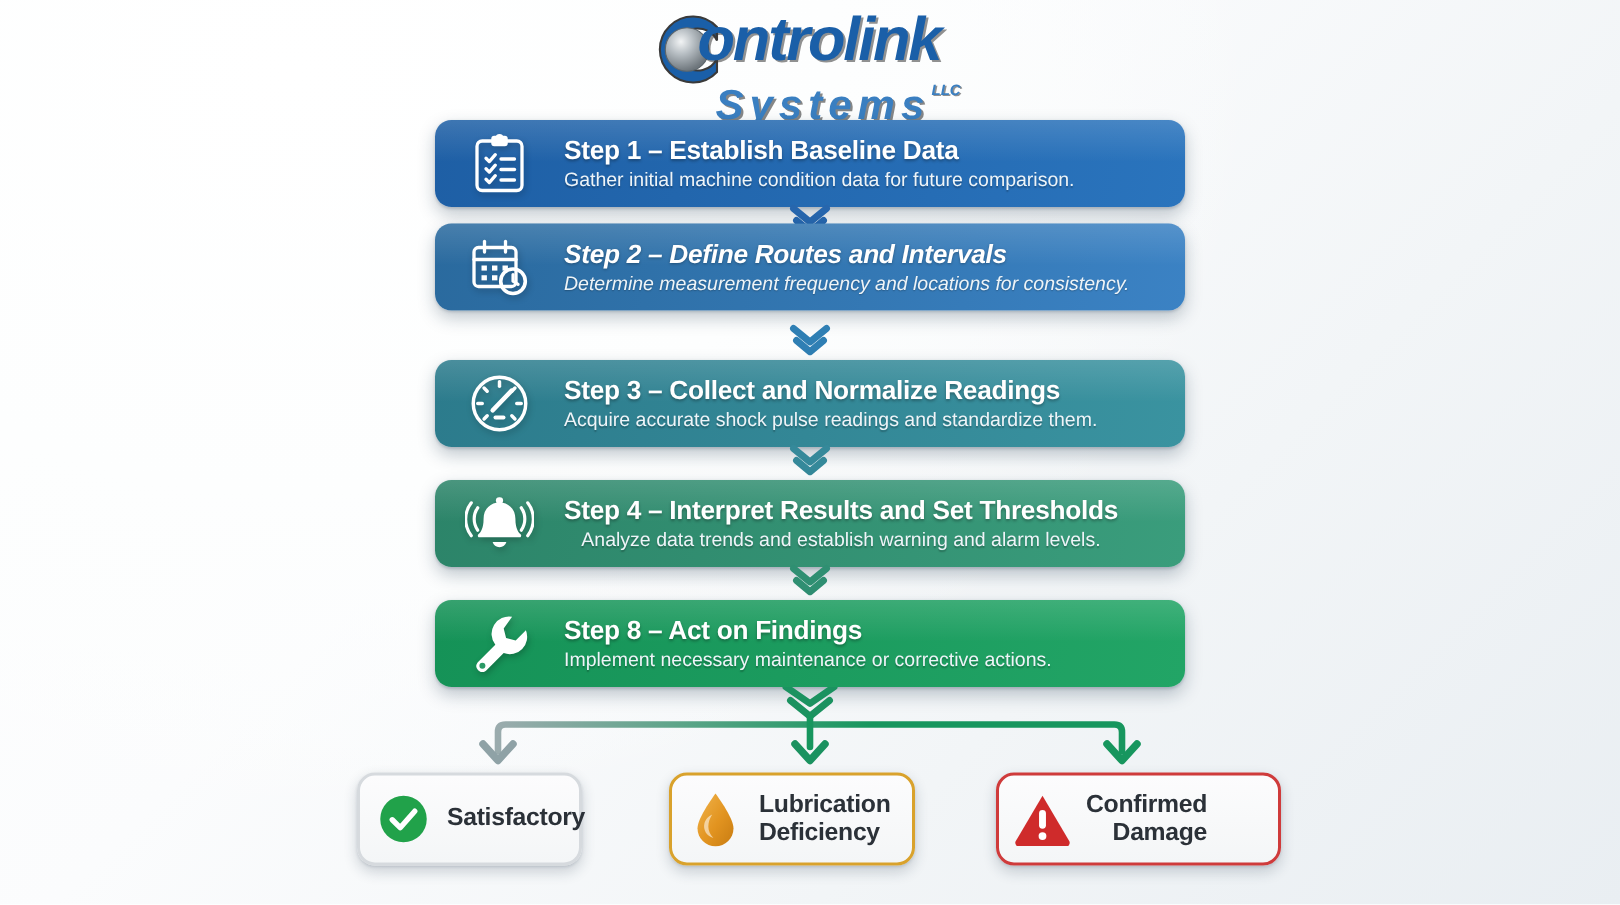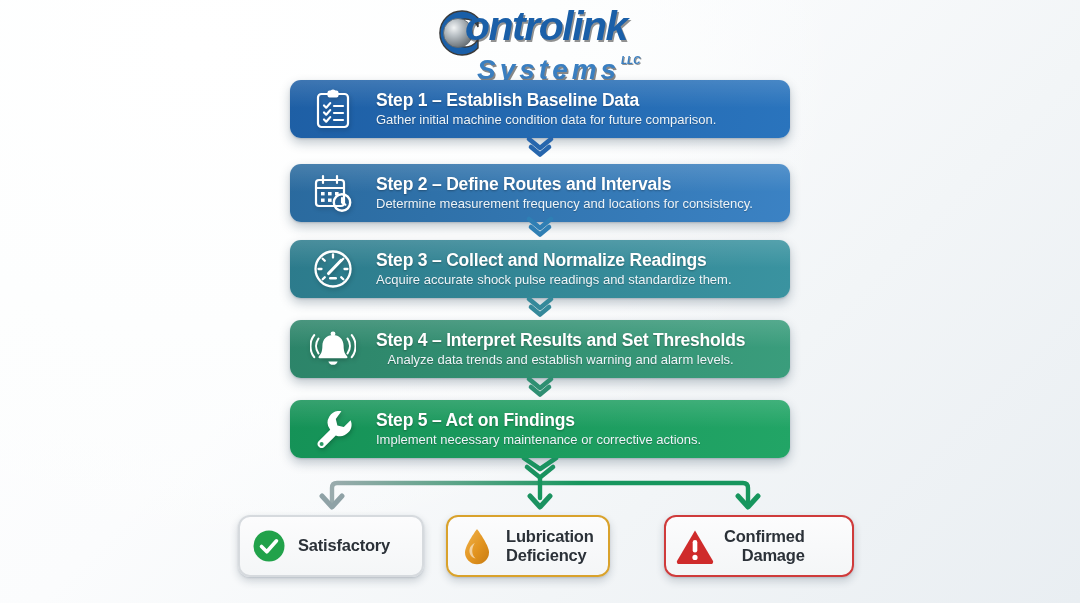--- a/index.html
+++ b/index.html
@@ -157,21 +157,21 @@
   }
   .outcome-icon svg { display: block; }
   .outcome-label {
     font-size: 16.5px;
     font-weight: bold;
     color: #2b3138;
     line-height: 1.16;
     letter-spacing: -0.2px;
     padding-right: 12px;
   }
-  #outcome-0 { left: 238px; width: 186px; border: 2px solid #d6dade; }
+  #outcome-0 { left: 238px; width: 150px; border: 2px solid #d6dade; }
   #outcome-1 { left: 446px; width: 164px; border: 2.5px solid #d9a22c; }
   #outcome-2 { left: 664px; width: 190px; border: 2.5px solid #cf3b3b; text-align: right; }
 </style>
 </head>
 <body>
 
 <div id="page">
 
   <div id="logo-area">
     <div class="logo-wrap">
@@ -212,21 +212,21 @@
     </div>
   </div>
 
   <div class="chev" style="top:135px;">
     <svg width="32" height="24" viewBox="0 0 32 24" fill="none" stroke="#2766ad" stroke-width="4.6" stroke-linecap="round" stroke-linejoin="round">
       <polyline points="5,4 16,13 27,4"></polyline>
         <polyline points="7,12 16,19.5 25,12"></polyline>
     </svg>
   </div>
 
-  <div class="step-row" id="step-1" style="top: 164px; background: linear-gradient(100deg, rgb(42, 106, 158) 0%, rgb(59, 130, 196) 100%);">
+  <div class="step-row" id="step-1" style="top: 149px; background: linear-gradient(100deg, rgb(42, 106, 158) 0%, rgb(59, 130, 196) 100%); font-style: italic;">
     <div class="step-icon">
       <svg width="40" height="40" viewBox="0 0 40 40" fill="none" stroke="#fff" stroke-width="2.2" stroke-linecap="round" stroke-linejoin="round">
         <rect x="3" y="7" width="28" height="26" rx="3"></rect>
         <line x1="3" y1="15" x2="31" y2="15"></line>
         <line x1="10" y1="3" x2="10" y2="10"></line>
           <line x1="24" y1="3" x2="24" y2="10"></line>
         <rect x="8" y="19" width="3.6" height="3.4" fill="#fff" stroke="none"></rect>
         <rect x="15" y="19" width="3.6" height="3.4" fill="#fff" stroke="none"></rect>
         <rect x="22" y="19" width="3.6" height="3.4" fill="#fff" stroke="none"></rect>
         <rect x="8" y="25.5" width="3.6" height="3.4" fill="#fff" stroke="none"></rect>
@@ -302,21 +302,21 @@
   </div>
 
   <div class="step-row" id="step-4" style="top: 400px; background: linear-gradient(100deg, rgb(21, 146, 87) 0%, rgb(34, 165, 102) 100%);">
     <div class="step-icon">
       <svg width="42" height="42" viewBox="0 0 42 42">
         <path d="M29.4 3.2 a11.6 11.6 0 0 0 -11.2 18.6 L6.4 33.6 a4 4 0 0 0 5.6 5.6 L23.8 27.4 A11.6 11.6 0 0 0 38.6 12.2 L31.8 19 l-6.4-1.6 L23.8 11 Z" fill="#fff"></path>
         <circle cx="9.6" cy="35.9" r="2" fill="#2b9a66"></circle>
       </svg>
     </div>
     <div class="step-text">
-      <div class="step-title">Step 5 – Act on Findings</div>
+      <div class="step-title">Step 8 – Act on Findings</div>
       <div class="step-desc">Implement necessary maintenance or corrective actions.</div>
     </div>
   </div>
 
   <svg id="branch" viewBox="0 0 500 58">
     <defs>
       <linearGradient id="branchLine" x1="0" y1="0" x2="1" y2="0">
         <stop offset="0%" stop-color="#9aabad"></stop>
         <stop offset="28%" stop-color="#5fa58a"></stop>
         <stop offset="60%" stop-color="#17965e"></stop>

